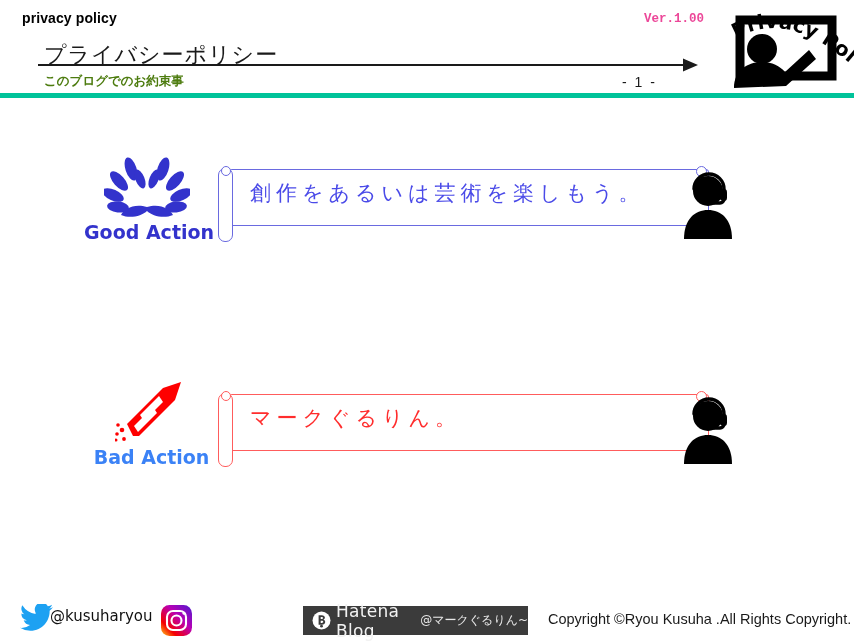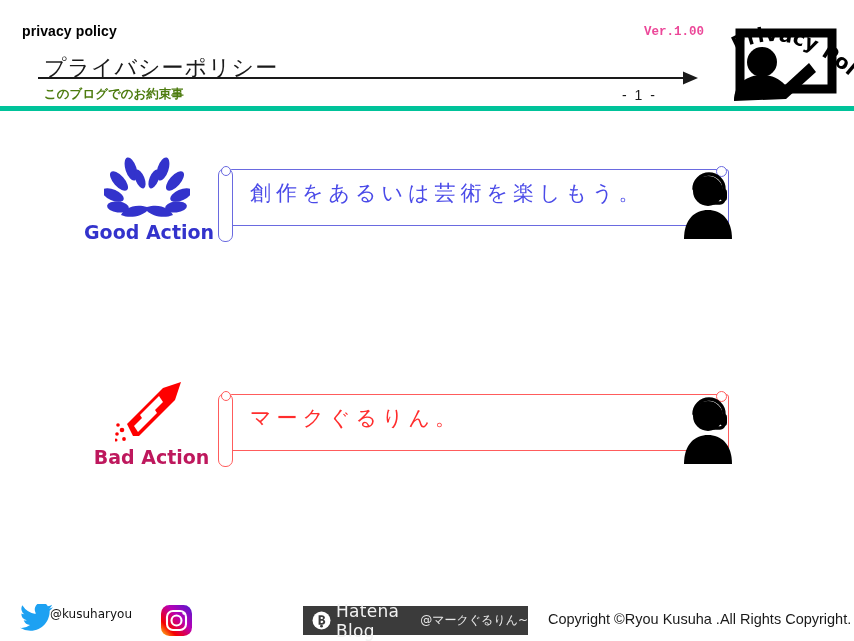--- a/index.html
+++ b/index.html
@@ -12,21 +12,21 @@
     height: 641px;
     position: relative;
     overflow: hidden;
     font-family: "Liberation Sans", sans-serif;
     color: #000000;
   }
 
   
   #header {
     position: absolute;
-    left: 0; top: 13px;
+    left: 0; top: 0;
     width: 732px;
     height: 96px;
   }
   #header-eyebrow {
     position: absolute;
     left: 22px; top: 10px;
     font-size: 14px;
     font-weight: bold;
     letter-spacing: 0.1px;
     color: #000;
@@ -114,30 +114,29 @@
   }
   .badge-label {
     margin-top: 2px;
     font-size: 19px;
     font-weight: bold;
     letter-spacing: 0px;
     font-family: "DejaVu Sans", sans-serif;
     white-space: nowrap;
   }
   .badge-label.good { color: #3333cc; }
-  .badge-label.bad  { color: #be185d; text-align: center; }
+  .badge-label.bad  { color: #3b82f6; text-align: center; }
 
   
   .scroll {
     position: absolute;
     top: 20px;
     left: 218px;
     width: 491px;
     height: 75px;
-    padding-left: 20px;
   }
   .scroll-body {
     position: absolute;
     left: 11px; top: 4px;
     right: 0; bottom: 14px;
     border: 1.4px solid currentColor;
     border-radius: 3px;
     background: transparent;
   }
   .scroll-roll {
@@ -194,21 +193,21 @@
     height: 45px;
   }
   #twitter-icon {
     position: absolute;
     left: 20px; top: 8px;
     width: 33px; height: 28px;
   }
   #twitter-handle {
     position: absolute;
     left: 50px; top: 11px;
-    font-size: 12px;
+    font-size: 15px;
     color: #111;
     font-family: "DejaVu Sans", sans-serif;
   }
   #instagram-icon {
     position: absolute;
     left: 161px; top: 605px;
     width: 31px; height: 31px;
   }
   #hatena-badge {
     position: absolute;

